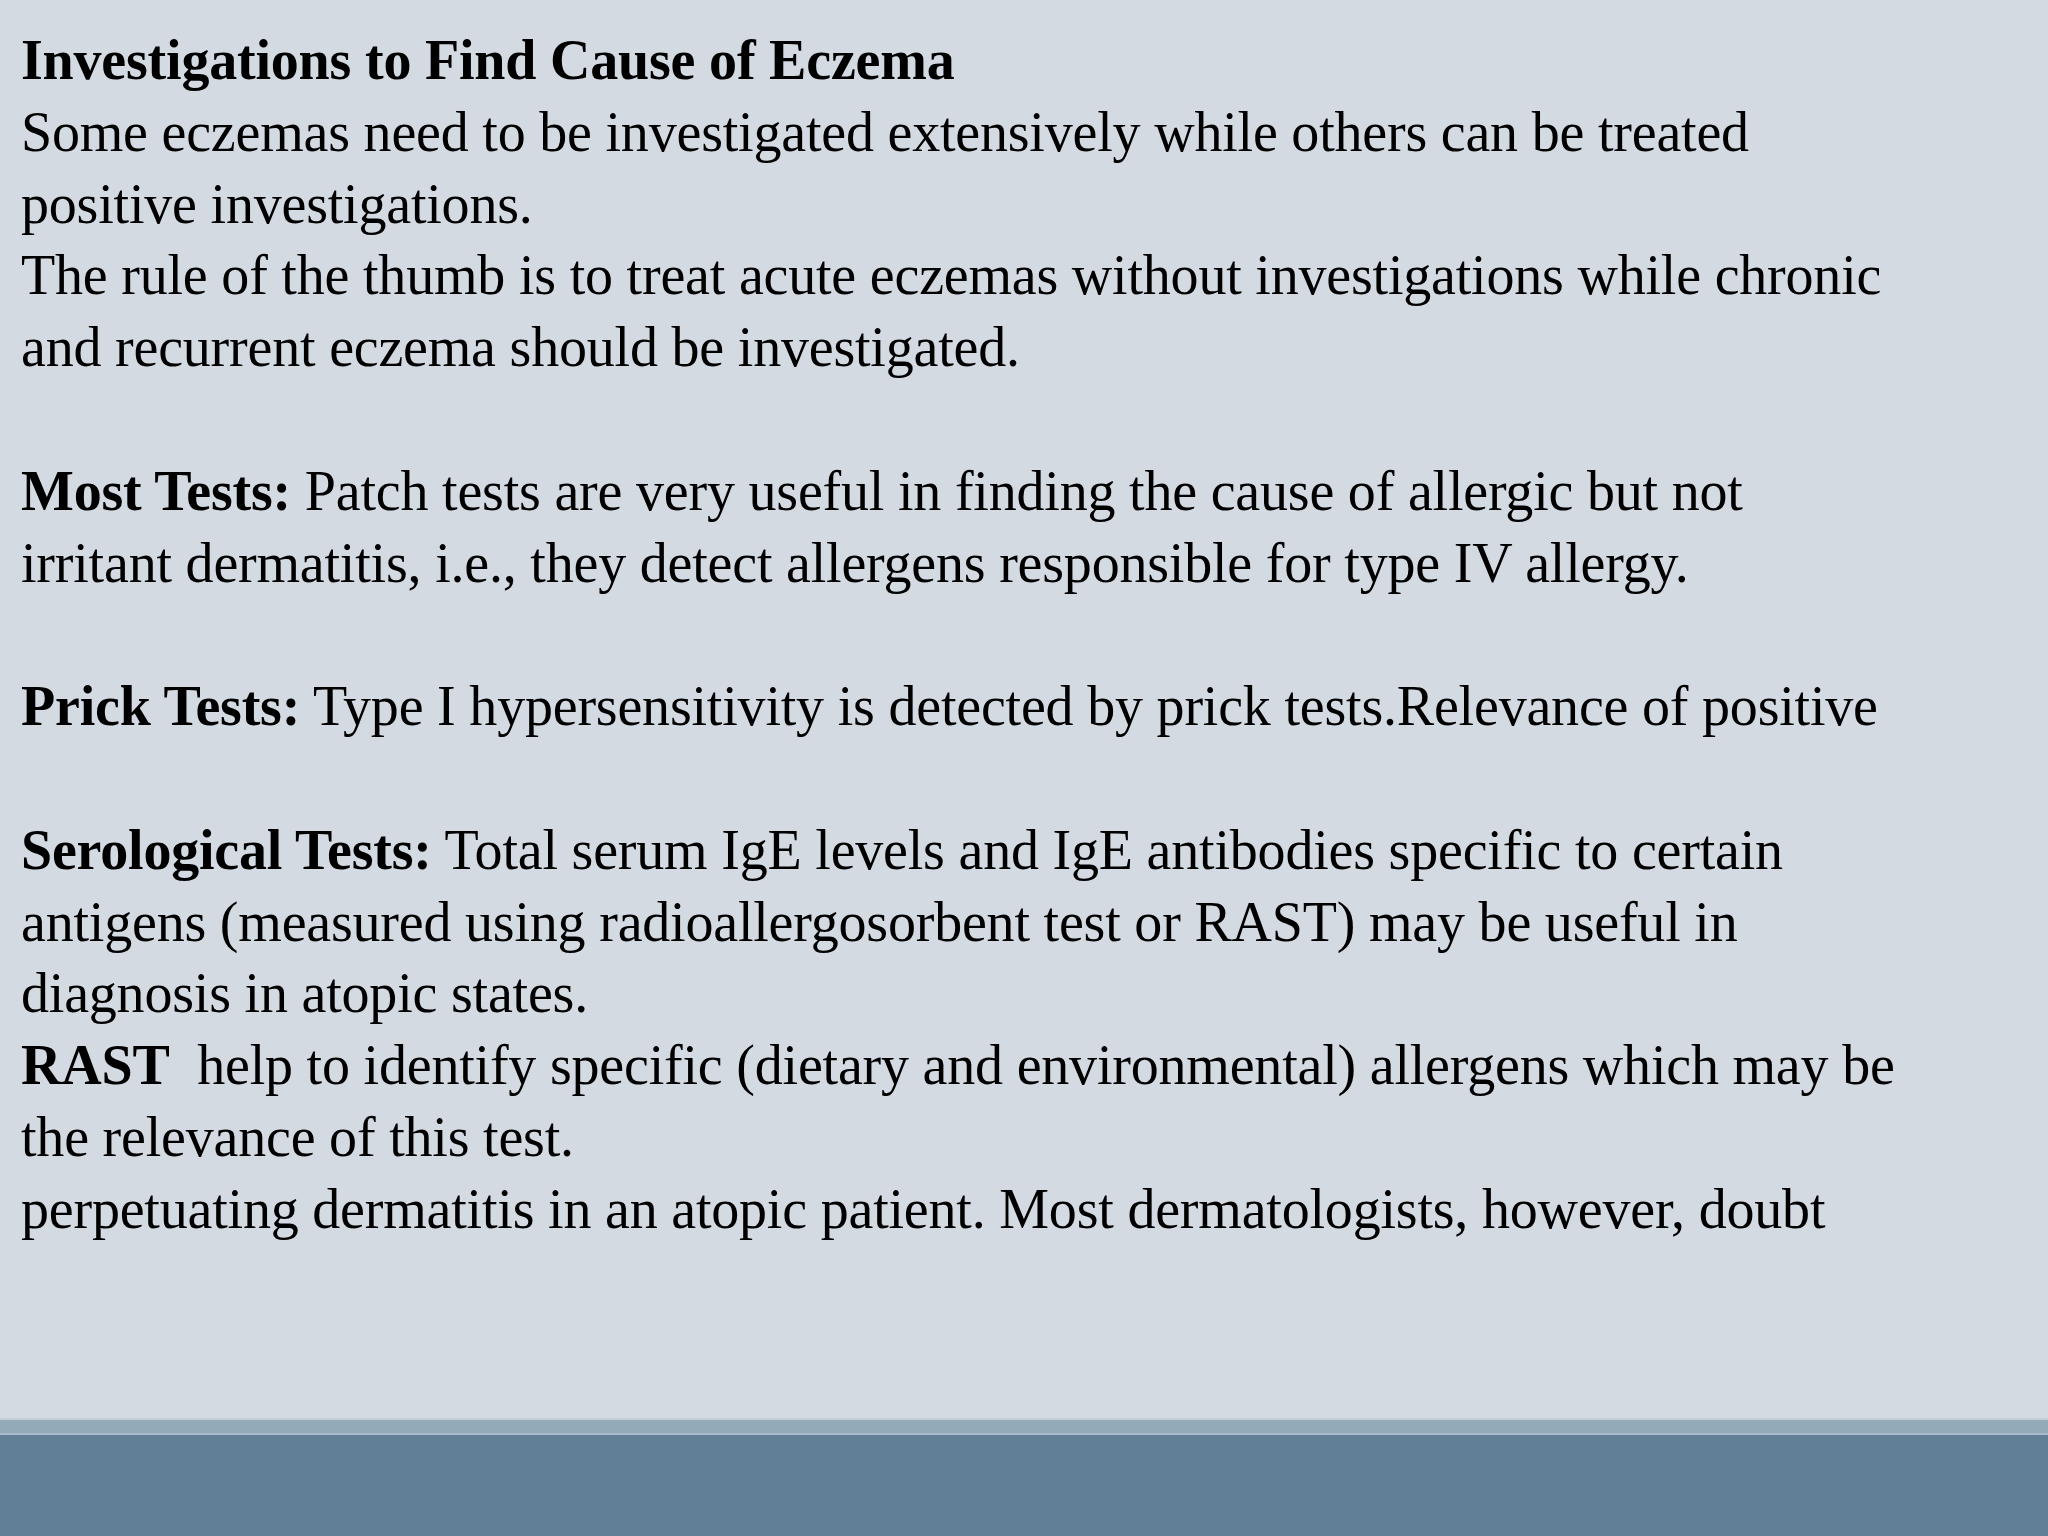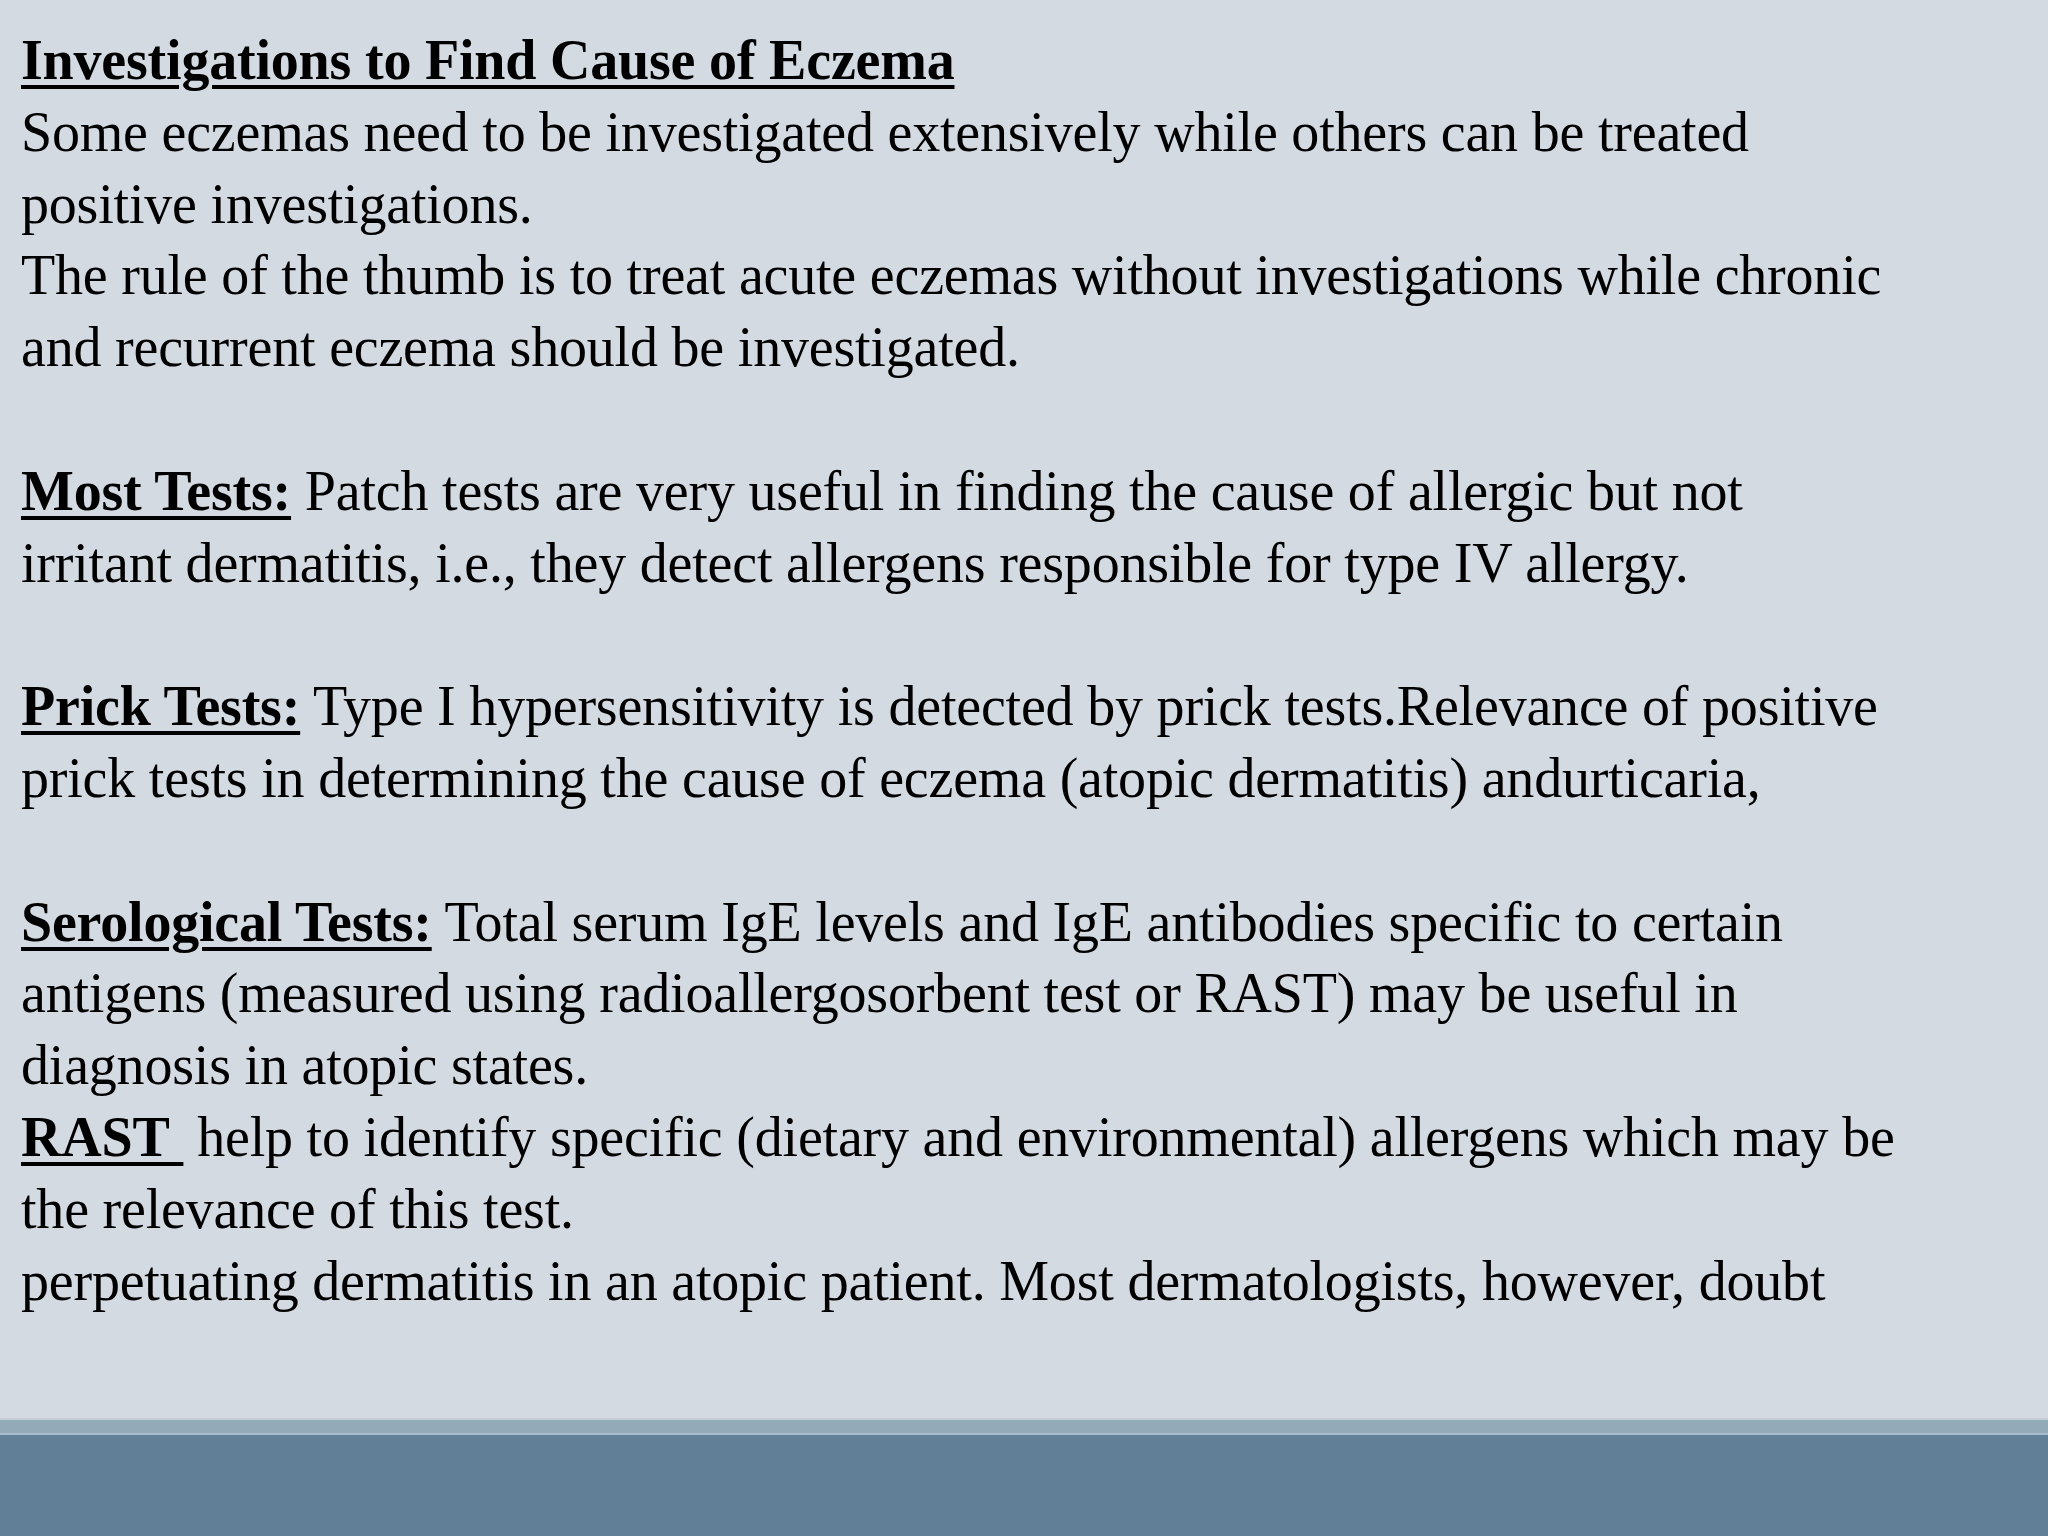--- a/index.html
+++ b/index.html
@@ -13,21 +13,21 @@
   .content {
     position: absolute;
     left: 21px; top: 25px;
     width: 2020px;
     font-size: 56px;
     line-height: 71.8px;
     letter-spacing: -0.2px;
   }
   .line { white-space: nowrap; display: block; height: 71.8px; }
   .blank { height: 71.8px; }
-  .h { font-weight: bold; text-decoration: underline; text-decoration-thickness: 4px; text-underline-offset: 6px; margin-top: 12px; }
+  .h { font-weight: bold; text-decoration-thickness: 4px; text-underline-offset: 6px; margin-top: 12px; }
   .band-light {
     position: absolute; left: 0; top: 1418px; width: 2048px; height: 15px;
     background: #93aab8;
     border-top: 2px solid #c4ced6;
     box-sizing: border-box;
   }
   .band-dark {
     position: absolute; left: 0; top: 1433px; width: 2048px; height: 103px;
     background: #617f97;
     border-top: 2px solid #a9bccb;
@@ -43,21 +43,20 @@
   <span class="line">positive investigations.</span>
   <span class="line">The rule of the thumb is to treat acute eczemas without investigations while chronic</span>
   <span class="line">and recurrent eczema should be investigated.</span>
   <div class="blank"></div>
 
   <span class="line"><span class="h">Most Tests:</span><span> Patch tests are very useful in finding the cause of allergic but not</span></span>
   <span class="line">irritant dermatitis, i.e., they detect allergens responsible for type IV allergy.</span>
   <div class="blank"></div>
 
   <span class="line"><span class="h">Prick Tests:</span><span> Type I hypersensitivity is detected by prick tests.Relevance of positive</span></span>
-  <span class="line">prick tests in determining the cause of eczema (atopic dermatitis) andurticaria,</span>
   <div class="blank"></div>
 
   <span class="line"><span class="h">Serological Tests:</span><span> Total serum IgE levels and IgE antibodies specific to certain</span></span>
   <span class="line">antigens (measured using radioallergosorbent test or RAST) may be useful in</span>
   <span class="line">diagnosis in atopic states.</span>
 
   <span class="line"><span class="h">RAST&nbsp;</span><span> help to identify specific (dietary and environmental) allergens which may be</span></span>
   <span class="line">the relevance of this test.</span>
   <span class="line">perpetuating dermatitis in an atopic patient. Most dermatologists, however, doubt</span>
 </div>

